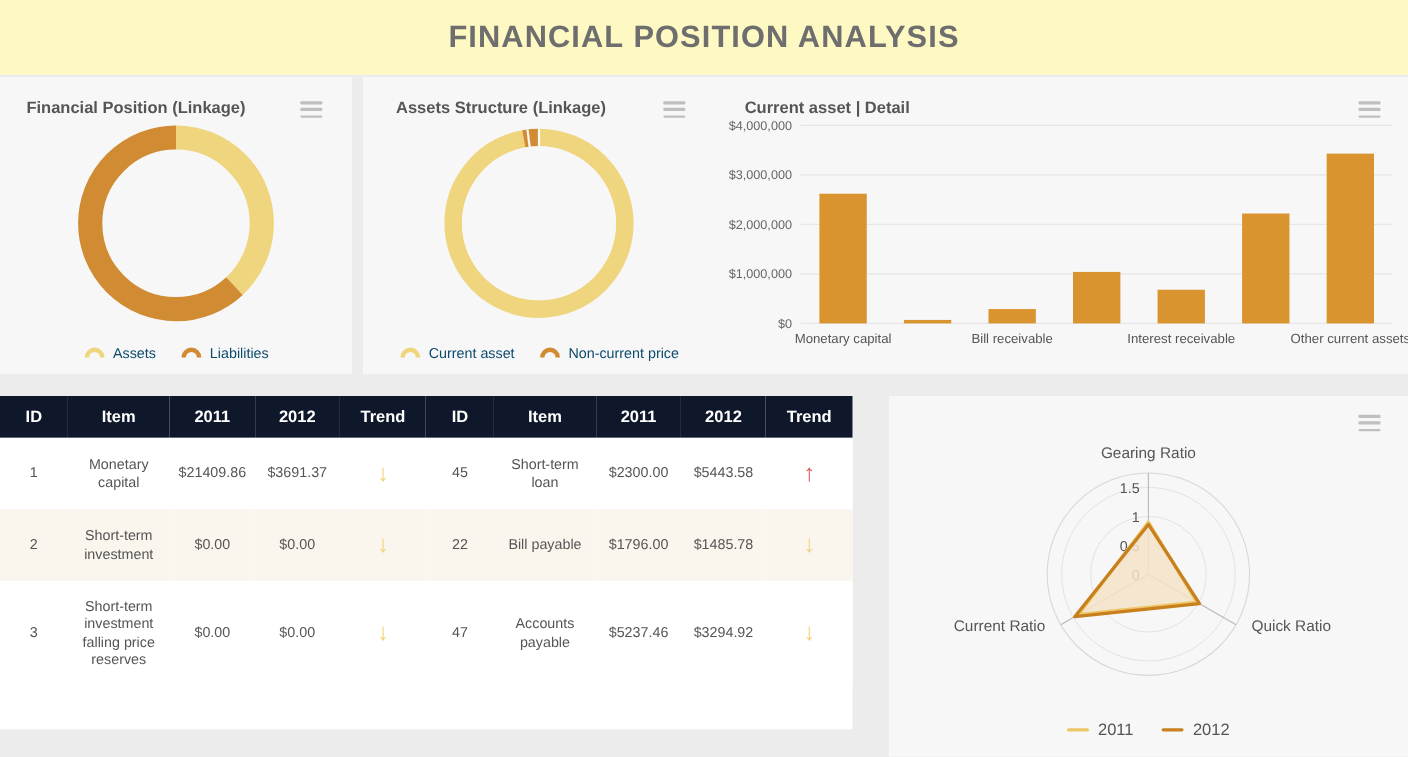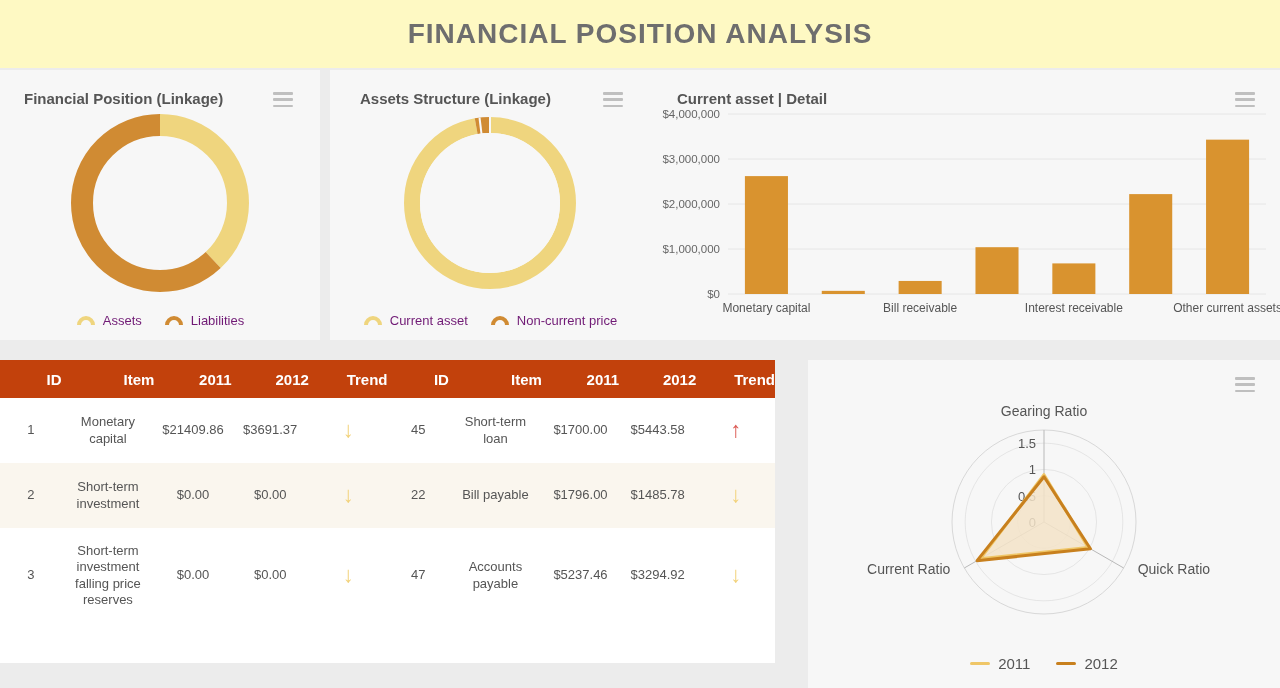--- a/index.html
+++ b/index.html
@@ -39,35 +39,35 @@
 
   .donut-wrap { position: absolute; left: 0; top: 38px; width: 100%; height: 190px;
                 display: flex; align-items: center; justify-content: center; }
   .donut { display: block; }
 
   .legend {
     position: absolute; left: 0; bottom: 12px; width: 100%;
     display: flex; align-items: center; justify-content: center; gap: 22px;
   }
   .legend-item { display: flex; align-items: center; gap: 7px; cursor: pointer; }
-  .legend-label { font-size: 13px; color: #701a75; }
+  .legend-label { font-size: 13px; color: #0c4a6e; }
   .legend-arc { width: 20px; height: 11px; }
 
   
   .bar-area { position: absolute; left: 0; top: 34px; width: 630px; height: 236px; }
 
   
   #panel-table {
     left: 0; top: 360px; width: 775px; height: 303px;
     background: #FFFFFF;
   }
   table.fin { width: 100%; border-collapse: collapse; table-layout: fixed; }
   table.fin thead th {
-    background: #c2410c; color: #FFFFFF; font-size: 15px; font-weight: bold;
-    height: 38px; text-align: right; vertical-align: middle;
+    background: #0f172a; color: #FFFFFF; font-size: 15px; font-weight: bold;
+    height: 38px; text-align: center; vertical-align: middle;
   }
   table.fin tbody td {
     font-size: 13px; color: #555; text-align: center; vertical-align: middle;
     padding: 6px 2px; line-height: 1.25;
   }
   table.fin tbody tr.odd  { background: #FFFFFF; }
   table.fin tbody tr.even { background: #FAF6EE; }
   tr.r1 td { height: 65px; }
   tr.r2 td { height: 65px; }
   tr.r3 td { height: 95px; }
@@ -225,21 +225,21 @@
         <tr class="odd r1">
           <td>1</td>
           <td>Monetary capital</td>
           <td>$21409.86</td>
           <td>$3691.37</td>
           <td>
             <span class="arrow arrow-down">↓</span>
           </td>
           <td>45</td>
           <td>Short-term loan</td>
-          <td>$1700.00</td>
+          <td>$2300.00</td>
           <td>$5443.58</td>
           <td>
             <span class="arrow arrow-up">↑</span>
           </td>
         </tr>
         <tr class="even r2">
           <td>2</td>
           <td>Short-term investment</td>
           <td>$0.00</td>
           <td>$0.00</td>

